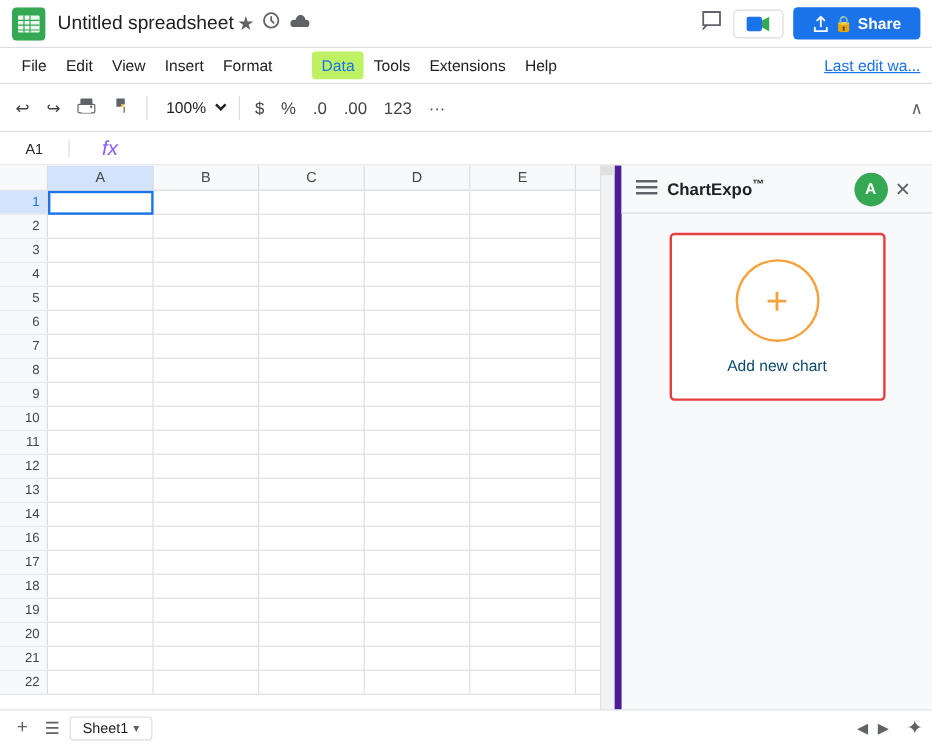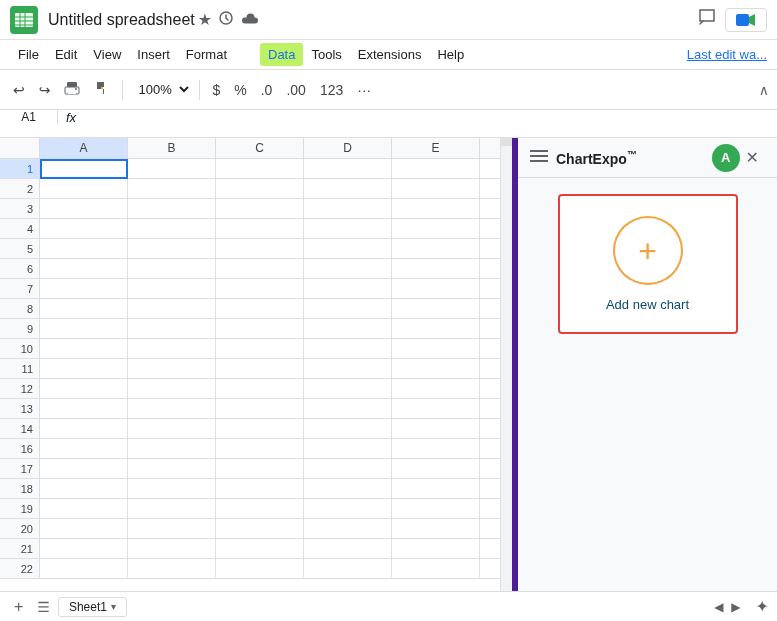--- a/index.html
+++ b/index.html
@@ -33,25 +33,25 @@
       display: flex; align-items: center; padding: 4px 8px; background: #fff; height: 40px;
       border-bottom: 1px solid #e0e0e0; gap: 4px;
     }
     .toolbar-btn { background: none; border: none; cursor: pointer; padding: 4px 5px; border-radius: 3px; color: #444; font-size: 14px; }
     .toolbar-sep { width: 1px; height: 20px; background: #dadce0; margin: 0 3px; }
     #zoom-selector { border: none; background: none; font-size: 13px; cursor: pointer; color: #202124; padding: 2px 4px; }
     .toolbar-right-arrow { margin-left: auto; cursor: pointer; background: none; border: none; font-size: 14px; color: #5f6368; }
 
     
     #formula-bar {
-      display: flex; align-items: flex-start; padding: 0 8px; background: #fff; height: 28px;
+      display: flex; align-items: center; padding: 0 8px; background: #fff; height: 28px;
       border-bottom: 1px solid #e0e0e0; gap: 8px;
     }
     #cell-ref { width: 50px; text-align: center; font-size: 12px; border: none; border-right: 1px solid #dadce0; padding-right: 8px; color: #202124; }
-    #fx-icon { color: #0f172a; font-style: italic; font-size: 13px; }
+    #fx-icon { color: #8b5cf6; font-style: italic; font-size: 17px; margin-left: 19px; }
     #formula-input { flex: 1; border: none; outline: none; font-size: 13px; color: #202124; background: transparent; }
 
     
     #main { display: flex; height: calc(621px - 40px - 30px - 40px - 28px - 30px); }
 
     
     #spreadsheet { flex: 1; overflow: hidden; position: relative; background: #fff; }
     
     
     #sheet-container { display: flex; flex-direction: column; height: 100%; }
@@ -152,20 +152,26 @@
       <svg width="20" height="20" viewBox="0 0 20 20" fill="#5f6368">
           <path d="M3 3h14v11H3z" stroke="#5f6368" stroke-width="1.5" fill="none" rx="2"></path>
           <path d="M3 17l3-3" stroke="#5f6368" stroke-width="1.5" stroke-linecap="round"></path>
         </svg>
     </button>
     <button id="meet-btn">
       <svg width="20" height="14" viewBox="0 0 20 14">
           <rect x="0" y="1" width="13" height="12" rx="2" fill="#1a73e8"></rect>
           <polygon points="13,4 19,1 19,13 13,10" fill="#34a853"></polygon>
         </svg>
+    </button>
+    <button id="share-btn">
+      <svg width="14" height="14" viewBox="0 0 14 14" fill="white">
+          <path d="M7 1v8M4 4l3-3 3 3M2 10v3h10v-3" stroke="white" stroke-width="1.5" fill="none" stroke-linecap="round"></path>
+        </svg>
+      <span>🔒 Share</span>
     </button>
   </div>
 </div>
 
 <div id="menu-bar">
   <span class="menu-item">File</span>
   <span class="menu-item">Edit</span>
   <span class="menu-item">View</span>
   <span class="menu-item">Insert</span>
   <span class="menu-item">Format</span>

